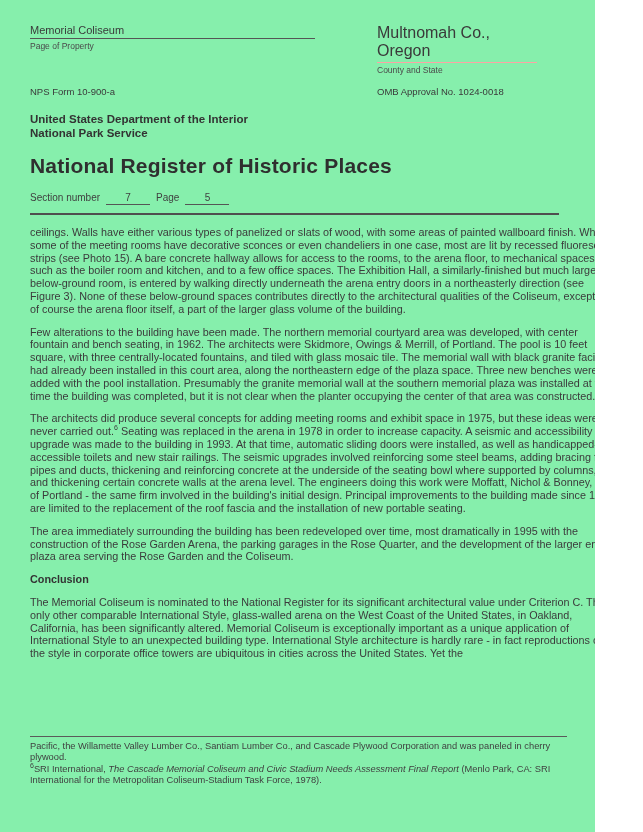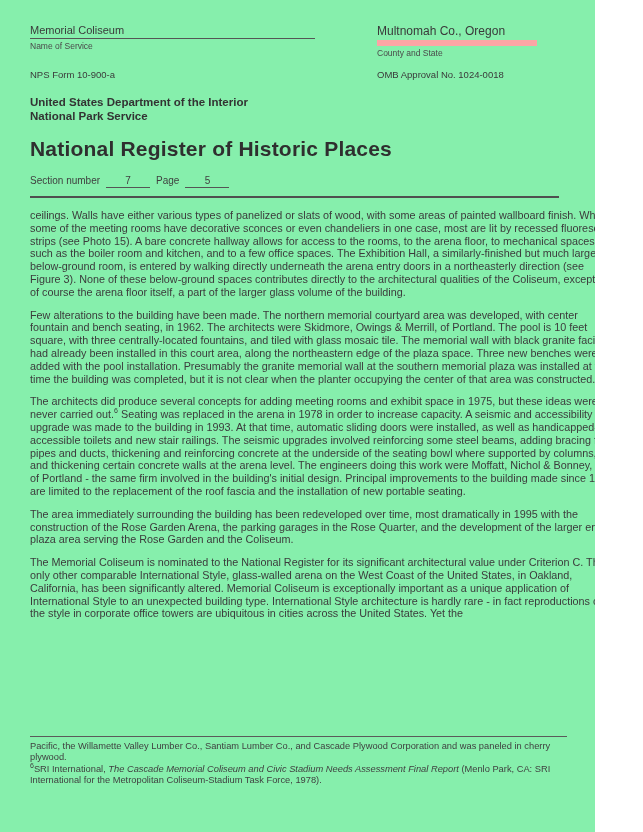--- a/index.html
+++ b/index.html
@@ -26,23 +26,23 @@
   }
   .hdr-col-left  { width: 300px; }
   .hdr-col-right { width: 182px; }
   .hdr-name {
     font-size: 11px;
     padding-bottom: 2px;
     border-bottom: 1px solid #555;
     width: 285px;
   }
   .hdr-county {
-    font-size: 12px;
+    font-size: 16px;
     padding-bottom: 2px;
-    border-bottom: 6px solid #fca5a5;
+    border-bottom: 1px solid #fca5a5;
     width: 160px;
   }
   .hdr-sublabel {
     font-size: 8.5px;
     margin-top: 2px;
     color: #4a4a4a;
   }
   .form-row {
     display: flex;
     justify-content: space-between;
@@ -120,21 +120,21 @@
   .fn-italic { font-style: italic; }
 </style>
 </head>
 <body>
 
 <div class="page">
 
   <div class="hdr-row">
     <div class="hdr-col-left">
       <div class="hdr-name">Memorial Coliseum</div>
-      <div class="hdr-sublabel">Name of Service</div>
+      <div class="hdr-sublabel">Page of Property</div>
     </div>
     <div class="hdr-col-right">
       <div class="hdr-county">Multnomah Co., Oregon</div>
       <div class="hdr-sublabel">County and State</div>
     </div>
   </div>
 
   <div class="form-row">
     <div>NPS Form 10-900-a</div>
     <div class="right-cell">OMB Approval No. 1024-0018</div>
@@ -153,20 +153,21 @@
     <span>Section number</span><span class="blank">7</span><span>Page</span><span class="blank">5</span>
   </div>
 
   <div class="hr-thick"></div>
 
   <div class="body-text">
     <p>ceilings. Walls have either various types of panelized or slats of wood, with some areas of painted wallboard finish. While some of the meeting rooms have decorative sconces or even chandeliers in one case, most are lit by recessed fluorescent strips (see Photo 15). A bare concrete hallway allows for access to the rooms, to the arena floor, to mechanical spaces such as the boiler room and kitchen, and to a few office spaces. The Exhibition Hall, a similarly-finished but much larger below-ground room, is entered by walking directly underneath the arena entry doors in a northeasterly direction (see Figure 3). None of these below-ground spaces contributes directly to the architectural qualities of the Coliseum, excepting of course the arena floor itself, a part of the larger glass volume of the building.</p>
     <p>Few alterations to the building have been made. The northern memorial courtyard area was developed, with center fountain and bench seating, in 1962. The architects were Skidmore, Owings &amp; Merrill, of Portland. The pool is 10 feet square, with three centrally-located fountains, and tiled with glass mosaic tile. The memorial wall with black granite facing had already been installed in this court area, along the northeastern edge of the plaza space. Three new benches were added with the pool installation. Presumably the granite memorial wall at the southern memorial plaza was installed at the time the building was completed, but it is not clear when the planter occupying the center of that area was constructed.</p>
     <p><span>The architects did produce several concepts for adding meeting rooms and exhibit space in 1975, but these ideas were never carried out.</span><sup class="note-ref">6</sup><span> Seating was replaced in the arena in 1978 in order to increase capacity. A seismic and accessibility upgrade was made to the building in 1993. At that time, automatic sliding doors were installed, as well as handicapped-accessible toilets and new stair railings. The seismic upgrades involved reinforcing some steel beams, adding bracing for pipes and ducts, thickening and reinforcing concrete at the underside of the seating bowl where supported by columns, and thickening certain concrete walls at the arena level. The engineers doing this work were Moffatt, Nichol &amp; Bonney, Inc. of Portland - the same firm involved in the building's initial design. Principal improvements to the building made since 1995 are limited to the replacement of the roof fascia and the installation of new portable seating.</span></p>
     <p>The area immediately surrounding the building has been redeveloped over time, most dramatically in 1995 with the construction of the Rose Garden Arena, the parking garages in the Rose Quarter, and the development of the larger entry plaza area serving the Rose Garden and the Coliseum.</p>
+    <p class="body-heading">Conclusion</p>
     <p>The Memorial Coliseum is nominated to the National Register for its significant architectural value under Criterion C. The only other comparable International Style, glass-walled arena on the West Coast of the United States, in Oakland, California, has been significantly altered. Memorial Coliseum is exceptionally important as a unique application of International Style to an unexpected building type. International Style architecture is hardly rare - in fact reproductions of the style in corporate office towers are ubiquitous in cities across the United States. Yet the</p>
   </div>
 
   <div class="footnotes">
     <p>Pacific, the Willamette Valley Lumber Co., Santiam Lumber Co., and Cascade Plywood Corporation and was paneled in cherry plywood.</p>
     <p><sup class="note-ref">6</sup><span>SRI International, </span><span class="fn-italic">The Cascade Memorial Coliseum and Civic Stadium Needs Assessment Final Report</span><span> (Menlo Park, CA: SRI International for the Metropolitan Coliseum-Stadium Task Force, 1978).</span></p>
   </div>
 
 </div>
 

